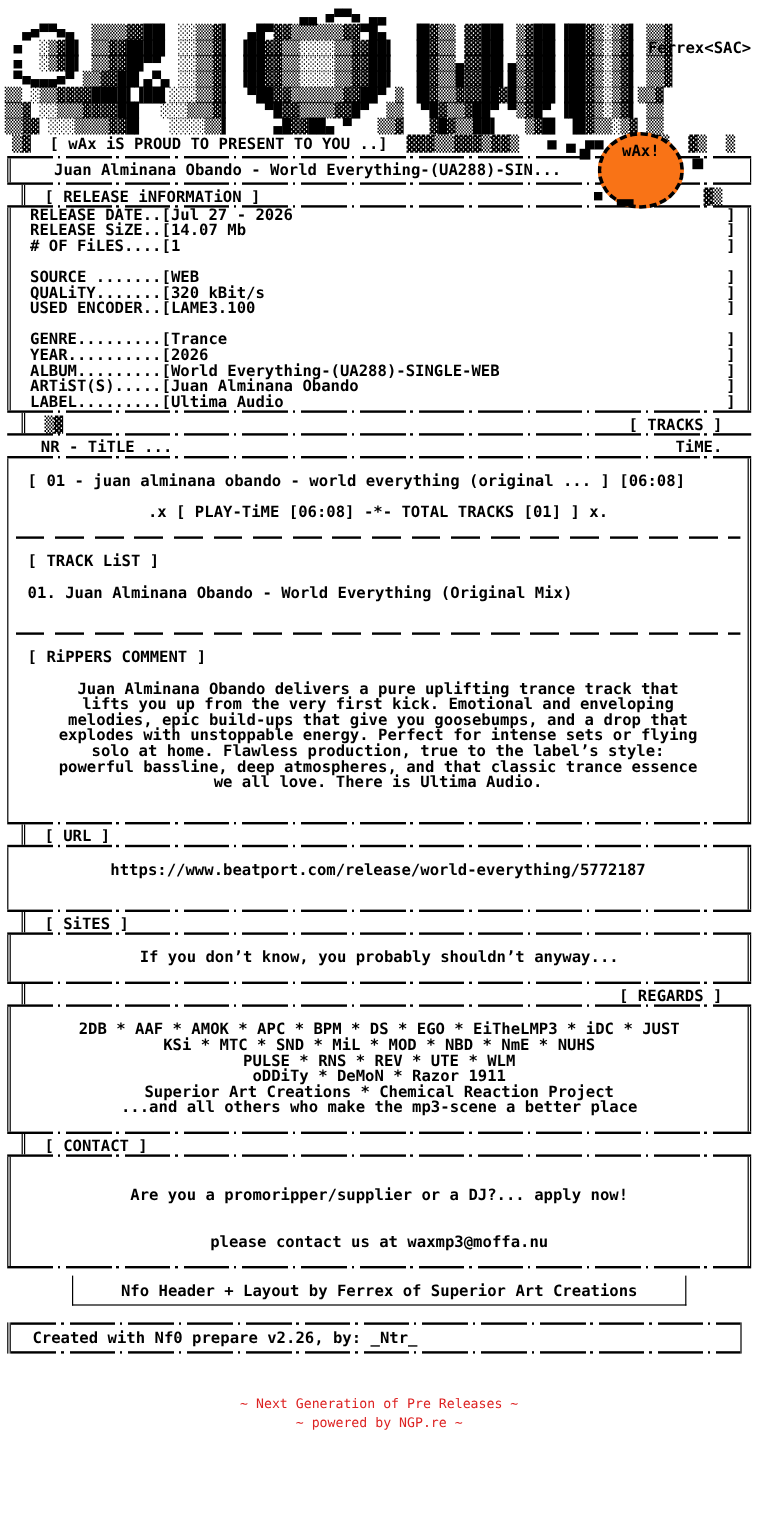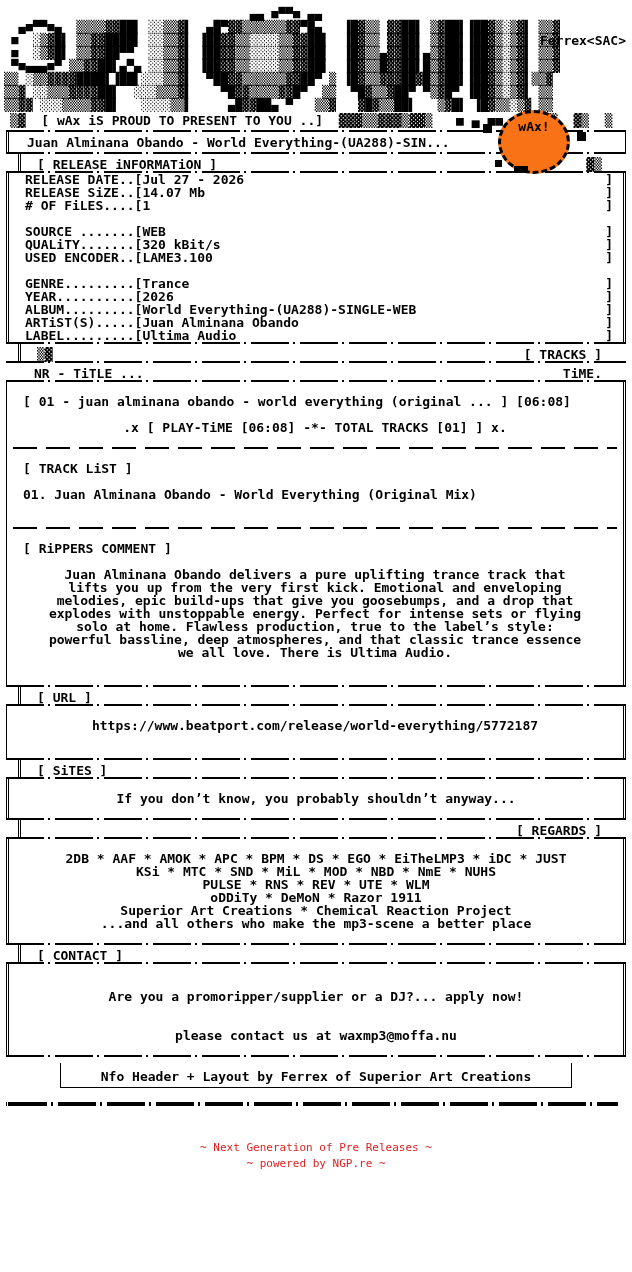--- a/index.html
+++ b/index.html
@@ -13,21 +13,21 @@
 
   .banner{margin:2px 0 2px 10px;height:14px;}
 
   .hline{height:2px;margin:0 6px;
     background:repeating-linear-gradient(90deg,#000 0 38px,transparent 38px 42px,#000 42px 44px,transparent 44px 49px);}
   .dash{height:2px;margin:0 6px;
     background:repeating-linear-gradient(90deg,#000 0 24px,transparent 24px 33px);}
 
   .sec{position:relative;}
   .boxrow{margin:0 6px;border-left:3px double #000;border-right:1px solid #000;
-          height:20px;display:flex;align-items:center;padding-left:18px;}
+          height:20px;display:flex;align-items:center;padding-left:36px;}
 
   .band{margin:0 18px;border-left:3px double #000;height:17px;display:flex;
         align-items:flex-end;padding:0 12px 0 16px;}
   .band.noleft{border-left:none;}
   .right{margin-left:auto;}
 
   .box{margin:0 6px;border-left:3px double #000;border-right:3px double #000;}
   .box.sgl{border-left:1px solid #000;}
   .irow{height:13px;display:flex;align-items:center;padding:0 10px 0 16px;white-space:pre;}
   .irow .val{padding-left:0;}
@@ -205,19 +205,22 @@
 <div class="hline"></div>
 
 <div class="smallbox">
   <div class="inner">
     <span>Nfo Header + Layout by Ferrex of Superior Art Creations</span>
   </div>
 </div>
 
 <div class="createdbox">
   <div class="hline" style="margin:0"></div>
+  <div class="inner">
+    <span>Created with Nf0 prepare v2.26, by: _Ntr_</span>
+  </div>
   <div class="hline" style="margin:0"></div>
 </div>
 
 <div class="footer">
   <div>~ Next Generation of Pre Releases ~</div>
   <div>~ powered by NGP.re ~</div>
 </div>
 
 </body></html>

